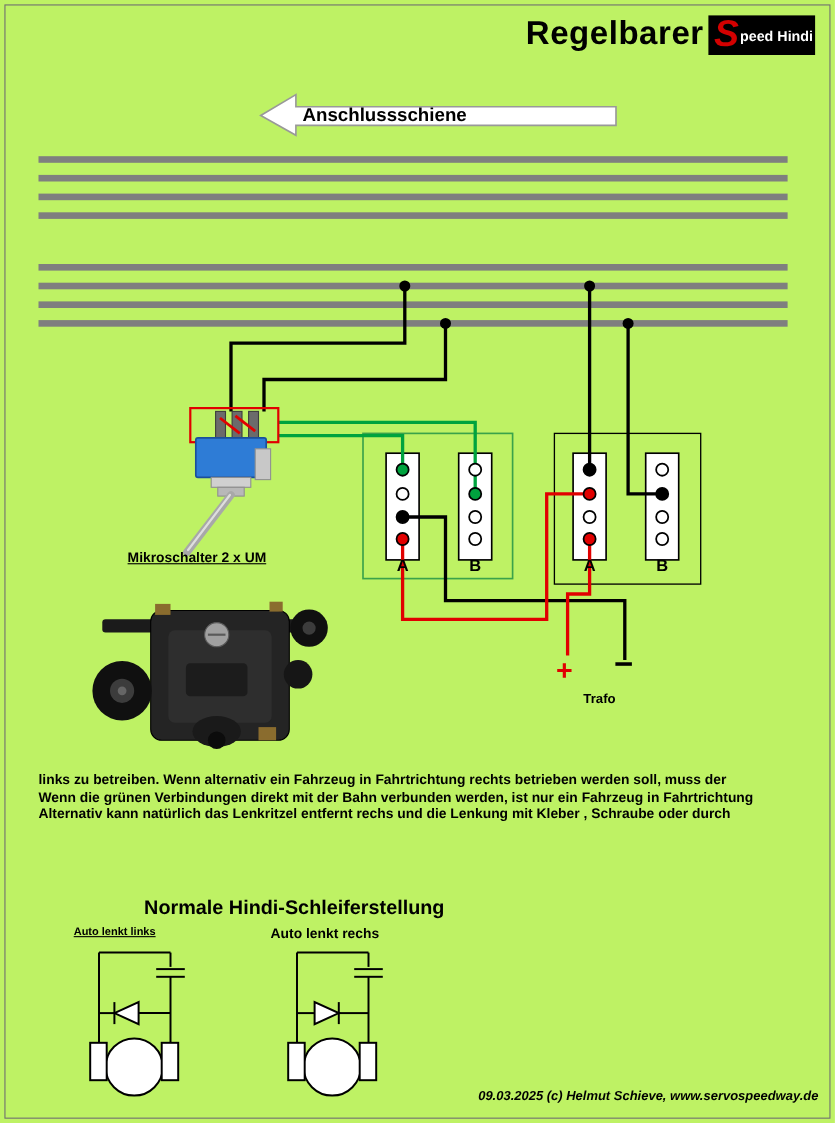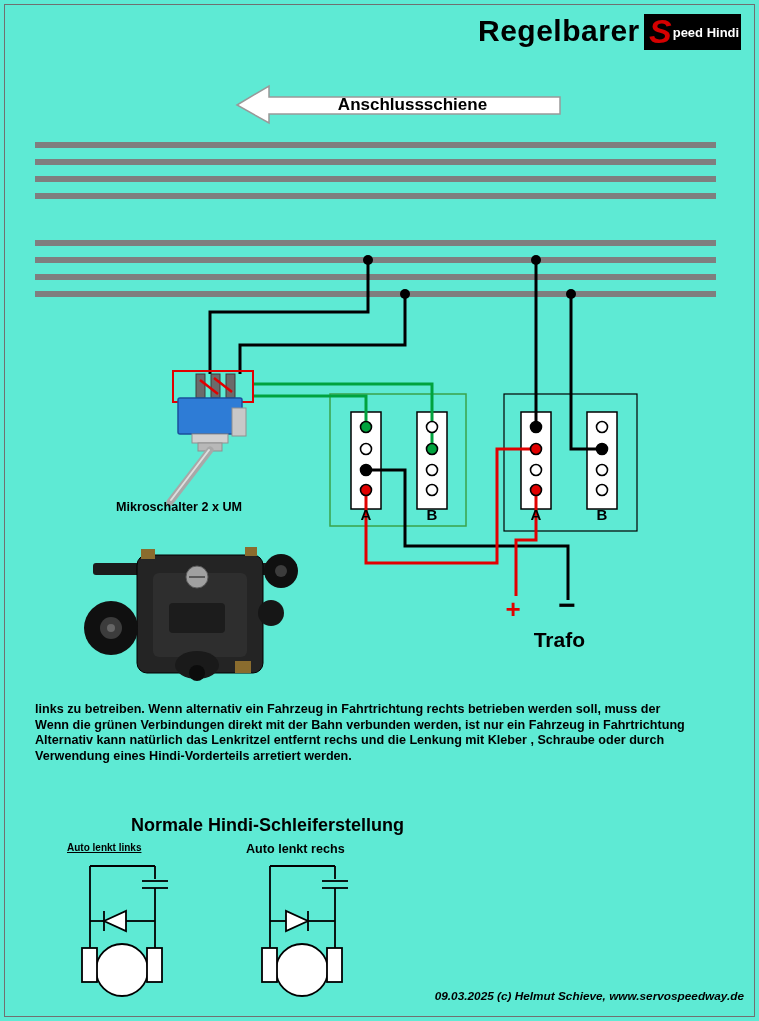--- a/index.html
+++ b/index.html
@@ -1,36 +1,36 @@
 <!DOCTYPE html>
 <html><head>
 <meta charset="utf-8">
 <style>
   html,body { margin:0; padding:0; background:#fff; }
   .page {
-    position:relative; width:759px; height:1021px; background:#5eead4;
+    position:relative; width:759px; height:1021px; background:#bef264;
     font-family:"Liberation Sans", sans-serif; overflow:hidden;
   }
   .frame { position:absolute; left:4px; top:4px; right:4px; bottom:4px;
            border:1px solid #707070; pointer-events:none; z-index:0; }
   svg.canvas { position:absolute; left:0; top:0; z-index:1; }
   .txt { position:absolute; font-weight:bold; color:#000; white-space:nowrap; z-index:2; }
   .title { left:478px; top:14px; font-size:30px; letter-spacing:0.5px; }
   .logo { position:absolute; left:644px; top:14px; width:97px; height:36px; background:#000;
           display:flex; align-items:center; padding-left:5px; box-sizing:border-box; z-index:2; }
   .logo .s { color:#d40000; font-size:34px; font-weight:bold; font-style:italic; line-height:30px; margin-top:-3px; }
   .logo .rest { color:#fff; font-size:13px; font-weight:bold; margin-left:1px; }
-  .arrow-label { left:275px; top:95px; width:275px; text-align:center; font-size:17px; }
-  .switch-label { left:116px; top:500px; font-size:12.6px; }
+  .arrow-label { left:275px; top:95px; width:275px; font-size:17px; }
+  .switch-label { left:116px; top:500px; font-size:12.6px;text-decoration:underline; }
   .ab { font-size:15px; width:20px; text-align:center; }
   .ab.la { left:356px; top:506px; } .ab.lb { left:422px; top:506px; }
   .ab.ra { left:526px; top:506px; } .ab.rb { left:592px; top:506px; }
   .plus { left:498px; top:594px; width:30px; text-align:center; font-size:26px; color:#e10000; }
   .minus { left:552px; top:588px; width:30px; text-align:center; font-size:30px; }
-  .trafo { left:505px; top:628px; width:80px; text-align:right; font-size:21px; }
+  .trafo { left:505px; top:628px; width:80px; text-align:center; font-size:12px; }
   .para { position:absolute; left:35px; top:702px; width:700px; z-index:2; }
   .para div { font-size:12.6px; font-weight:bold; line-height:15.6px; color:#000; white-space:nowrap; }
   .heading { left:110px; top:815px; font-size:18px;padding-left:21px; }
   .cap-left { left:67px; top:842px; font-size:10px;text-decoration:underline; }
   .cap-right { left:246px; top:842px; font-size:12.6px; }
   .footer { right:15px; top:989px; font-size:11.8px;font-style:italic; }
 </style>
 </head>
 <body>
 
@@ -195,21 +195,20 @@
   <div class="txt ab rb">B</div>
 
   <div class="txt plus">+</div>
   <div class="txt minus">−</div>
   <div class="txt trafo">Trafo</div>
 
   <div class="para">
     <div>links zu betreiben. Wenn alternativ ein Fahrzeug in Fahrtrichtung rechts betrieben werden soll, muss der</div>
     <div>Wenn die grünen Verbindungen direkt mit der Bahn verbunden werden, ist nur ein Fahrzeug in Fahrtrichtung</div>
     <div>Alternativ kann natürlich das Lenkritzel entfernt rechs und die Lenkung mit Kleber , Schraube oder durch</div>
-    <div>Verwendung eines Hindi-Vorderteils arretiert werden.</div>
   </div>
 
   <div class="txt heading">Normale Hindi-Schleiferstellung</div>
   <div class="txt cap-left">Auto lenkt links</div>
   <div class="txt cap-right">Auto lenkt rechs</div>
 
   <div class="txt footer">09.03.2025 (c) Helmut Schieve, www.servospeedway.de</div>
 </div>
 
 </body></html>

